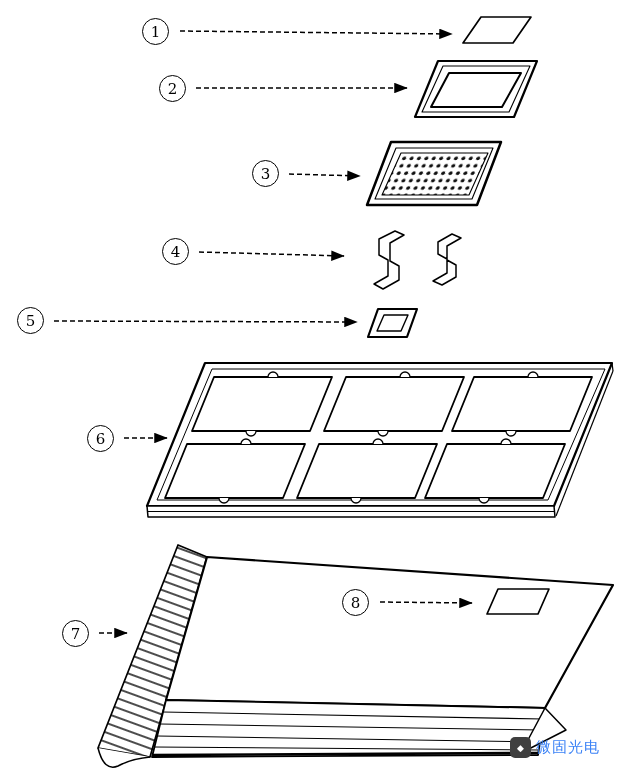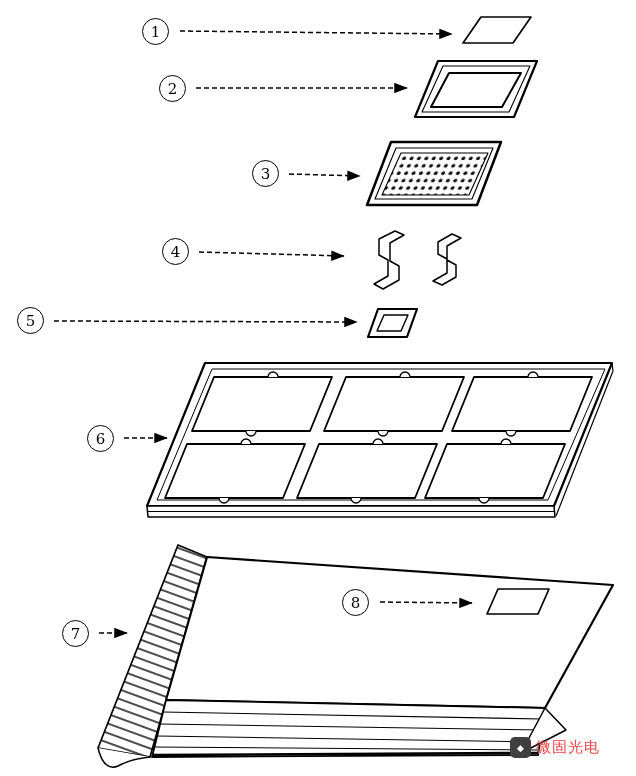--- a/index.html
+++ b/index.html
@@ -5,21 +5,21 @@
   html,body{margin:0;padding:0;background:#ffffff;}
   #stage{position:relative;width:636px;height:776px;background:#ffffff;overflow:hidden;
          font-family:"DejaVu Sans",sans-serif;}
   #diagram-svg{position:absolute;left:0;top:0;}
   .callout{position:absolute;width:25px;height:25px;border:1.7px solid #000;border-radius:50%;
            background:#fff;display:flex;align-items:center;justify-content:center;
            font:15px "DejaVu Serif",serif;color:#000;}
   .watermark{position:absolute;left:510px;top:737px;display:flex;align-items:center;gap:5px;}
   .wm-logo{width:21px;height:21px;background:#3f3f3f;border-radius:5px;display:flex;
            align-items:center;justify-content:center;color:#fff;font-size:9px;}
-  .wm-text{color:#ef4444;font:15px "DejaVu Sans",sans-serif;letter-spacing:1px;}
+  .wm-text{color:#3b82f6;font:15px "DejaVu Sans",sans-serif;letter-spacing:1px;}
 </style>
 </head>
 <body>
 
 <div id="stage">
 
 <svg id="diagram-svg" width="636" height="776" viewBox="0 0 636 776" fill="none" stroke="#000" stroke-linejoin="round">
   <defs>
     <marker id="arrowhead" markerWidth="9" markerHeight="7" refX="8.5" refY="3.5" orient="auto">
       <path d="M0,0 L9,3.5 L0,7 Z" fill="#000" stroke="none"></path>

